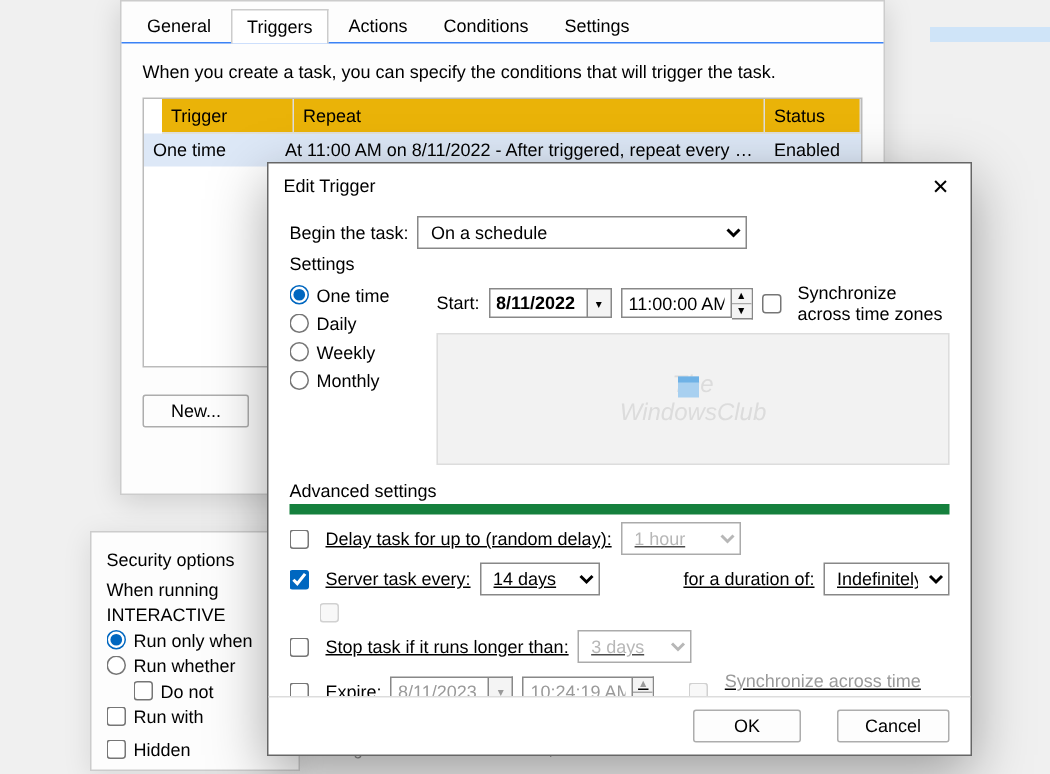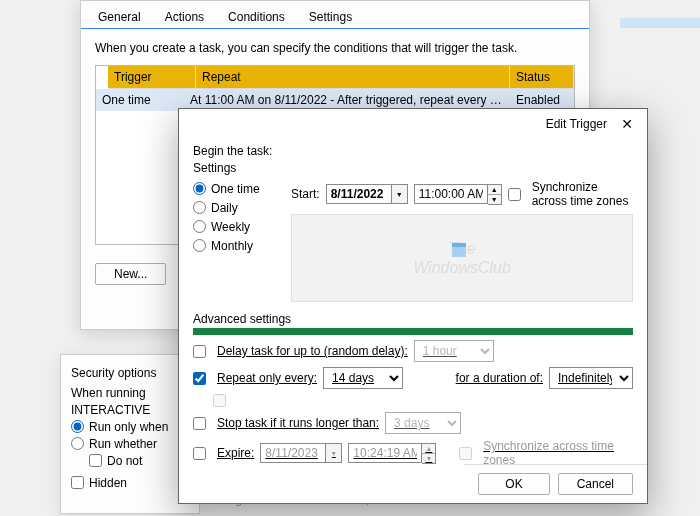--- a/index.html
+++ b/index.html
@@ -115,21 +115,20 @@
   
   .dlg {
     position: absolute;
     left: 178px; top: 108px;
     width: 470px; height: 396px;
     background: #fff;
     border: 1px solid #666;
     box-shadow: 0 12px 36px rgba(0,0,0,0.35);
     display: flex;
     flex-direction: column;
-    align-items: flex-end;
   }
   .titlebar {
     display: flex;
     align-items: center;
     justify-content: space-between;
     padding-left: 10px;
     height: 30px;
   }
   .close {
     width: 40px;
@@ -201,38 +200,39 @@
     padding-bottom: 2px;
   }
   .adv .row { margin: 5px 0; text-decoration: underline; }
   .disabled { color: #9a9a9a; }
   select:disabled, .txt:disabled { color: #9a9a9a; background: #fff; }
   .dlgfoot {
     border-top: 1px solid #ddd;
     padding: 8px 14px;
     display: flex;
     justify-content: flex-end;
-    gap: 8px;
+    gap: 24px;
   }
   .dd { display:inline-flex; align-items:center; }
   .dd-btn {
     border:1px solid #888; border-left:none;
     width:16px; height:20px; display:flex;
     align-items:center; justify-content:center;
     font-size:8px; background:#f4f4f4;
   }
 </style>
 </head>
 <body>
 
 <div class="bluetop"></div>
 
 <div class="backwin">
   <div class="tabs">
     <div class="tab">General</div>
+    <div class="tab active">Triggers</div>
     <div class="tab">Actions</div>
     <div class="tab">Conditions</div>
     <div class="tab">Settings</div>
   </div>
   <div class="tabbody">
     <div class="hint">When you create a task, you can specify the conditions that will trigger the task.</div>
     <div class="table">
       <div class="thead">
         <div class="th col-trigger">Trigger</div>
         <div class="th col-details">Repeat</div>
@@ -250,35 +250,39 @@
   </div>
 </div>
 
 <div class="underfrag">
   <div class="line">Security options</div>
   <div class="line" style="margin-top:6px">When running</div>
   <div class="line">INTERACTIVE</div>
   <div class="line"><input type="radio" checked="" style=""><span>Run only when</span></div>
   <div class="line"><input type="radio" style=""><span>Run whether</span></div>
   <div class="line" style="padding-left:18px"><input type="checkbox" style=""><span>Do not</span></div>
+  <div class="line"><input type="checkbox" style=""><span>Run with</span></div>
   <div class="line" style="margin-top:8px"><input type="checkbox" style=""><span>Hidden</span></div>
 </div>
 <div style="position:absolute; left:210px; top:494px; color:#888; font-size:11px; white-space:nowrap">
   <span>Configure for:</span>&nbsp;&nbsp;<span>Windows Vista™, Windows Server</span>
 </div>
 
 <div class="dlg">
   <div class="titlebar">
     <span>Edit Trigger</span>
     <div class="close">✕</div>
   </div>
   <div class="dlgbody">
 
     <div class="row">
       <label>Begin the task:</label>
+      <select style="width:220px">
+        <option>On a schedule</option>
+      </select>
     </div>
 
     <div>Settings</div>
 
     <div class="settings-area">
       <div class="radios">
         <div class="line"><input type="radio" name="r" checked="" style=""><span>One time</span></div>
         <div class="line"><input type="radio" name="r" style=""><span>Daily</span></div>
         <div class="line"><input type="radio" name="r" style=""><span>Weekly</span></div>
         <div class="line"><input type="radio" name="r" style=""><span>Monthly</span></div>
@@ -310,21 +314,21 @@
     <div class="section-label">Advanced settings</div>
 
     <div class="adv">
       <div class="row">
         <input type="checkbox" style="">
         <label>Delay task for up to (random delay):</label>
         <select disabled="" style="width:80px"><option>1 hour</option></select>
       </div>
       <div class="row">
         <input type="checkbox" checked="" style="">
-        <label>Repeat only every:</label>
+        <label>Server task every:</label>
         <select style="width:80px"><option>14 days</option></select>
         <span style="flex:1"></span>
         <label>for a duration of:</label>
         <select style="width:84px"><option>Indefinitely</option></select>
       </div>
       <div class="row disabled" style="padding-left:20px">
         <input type="checkbox" disabled="" style="">
       </div>
       <div class="row">
         <input type="checkbox" style="">

